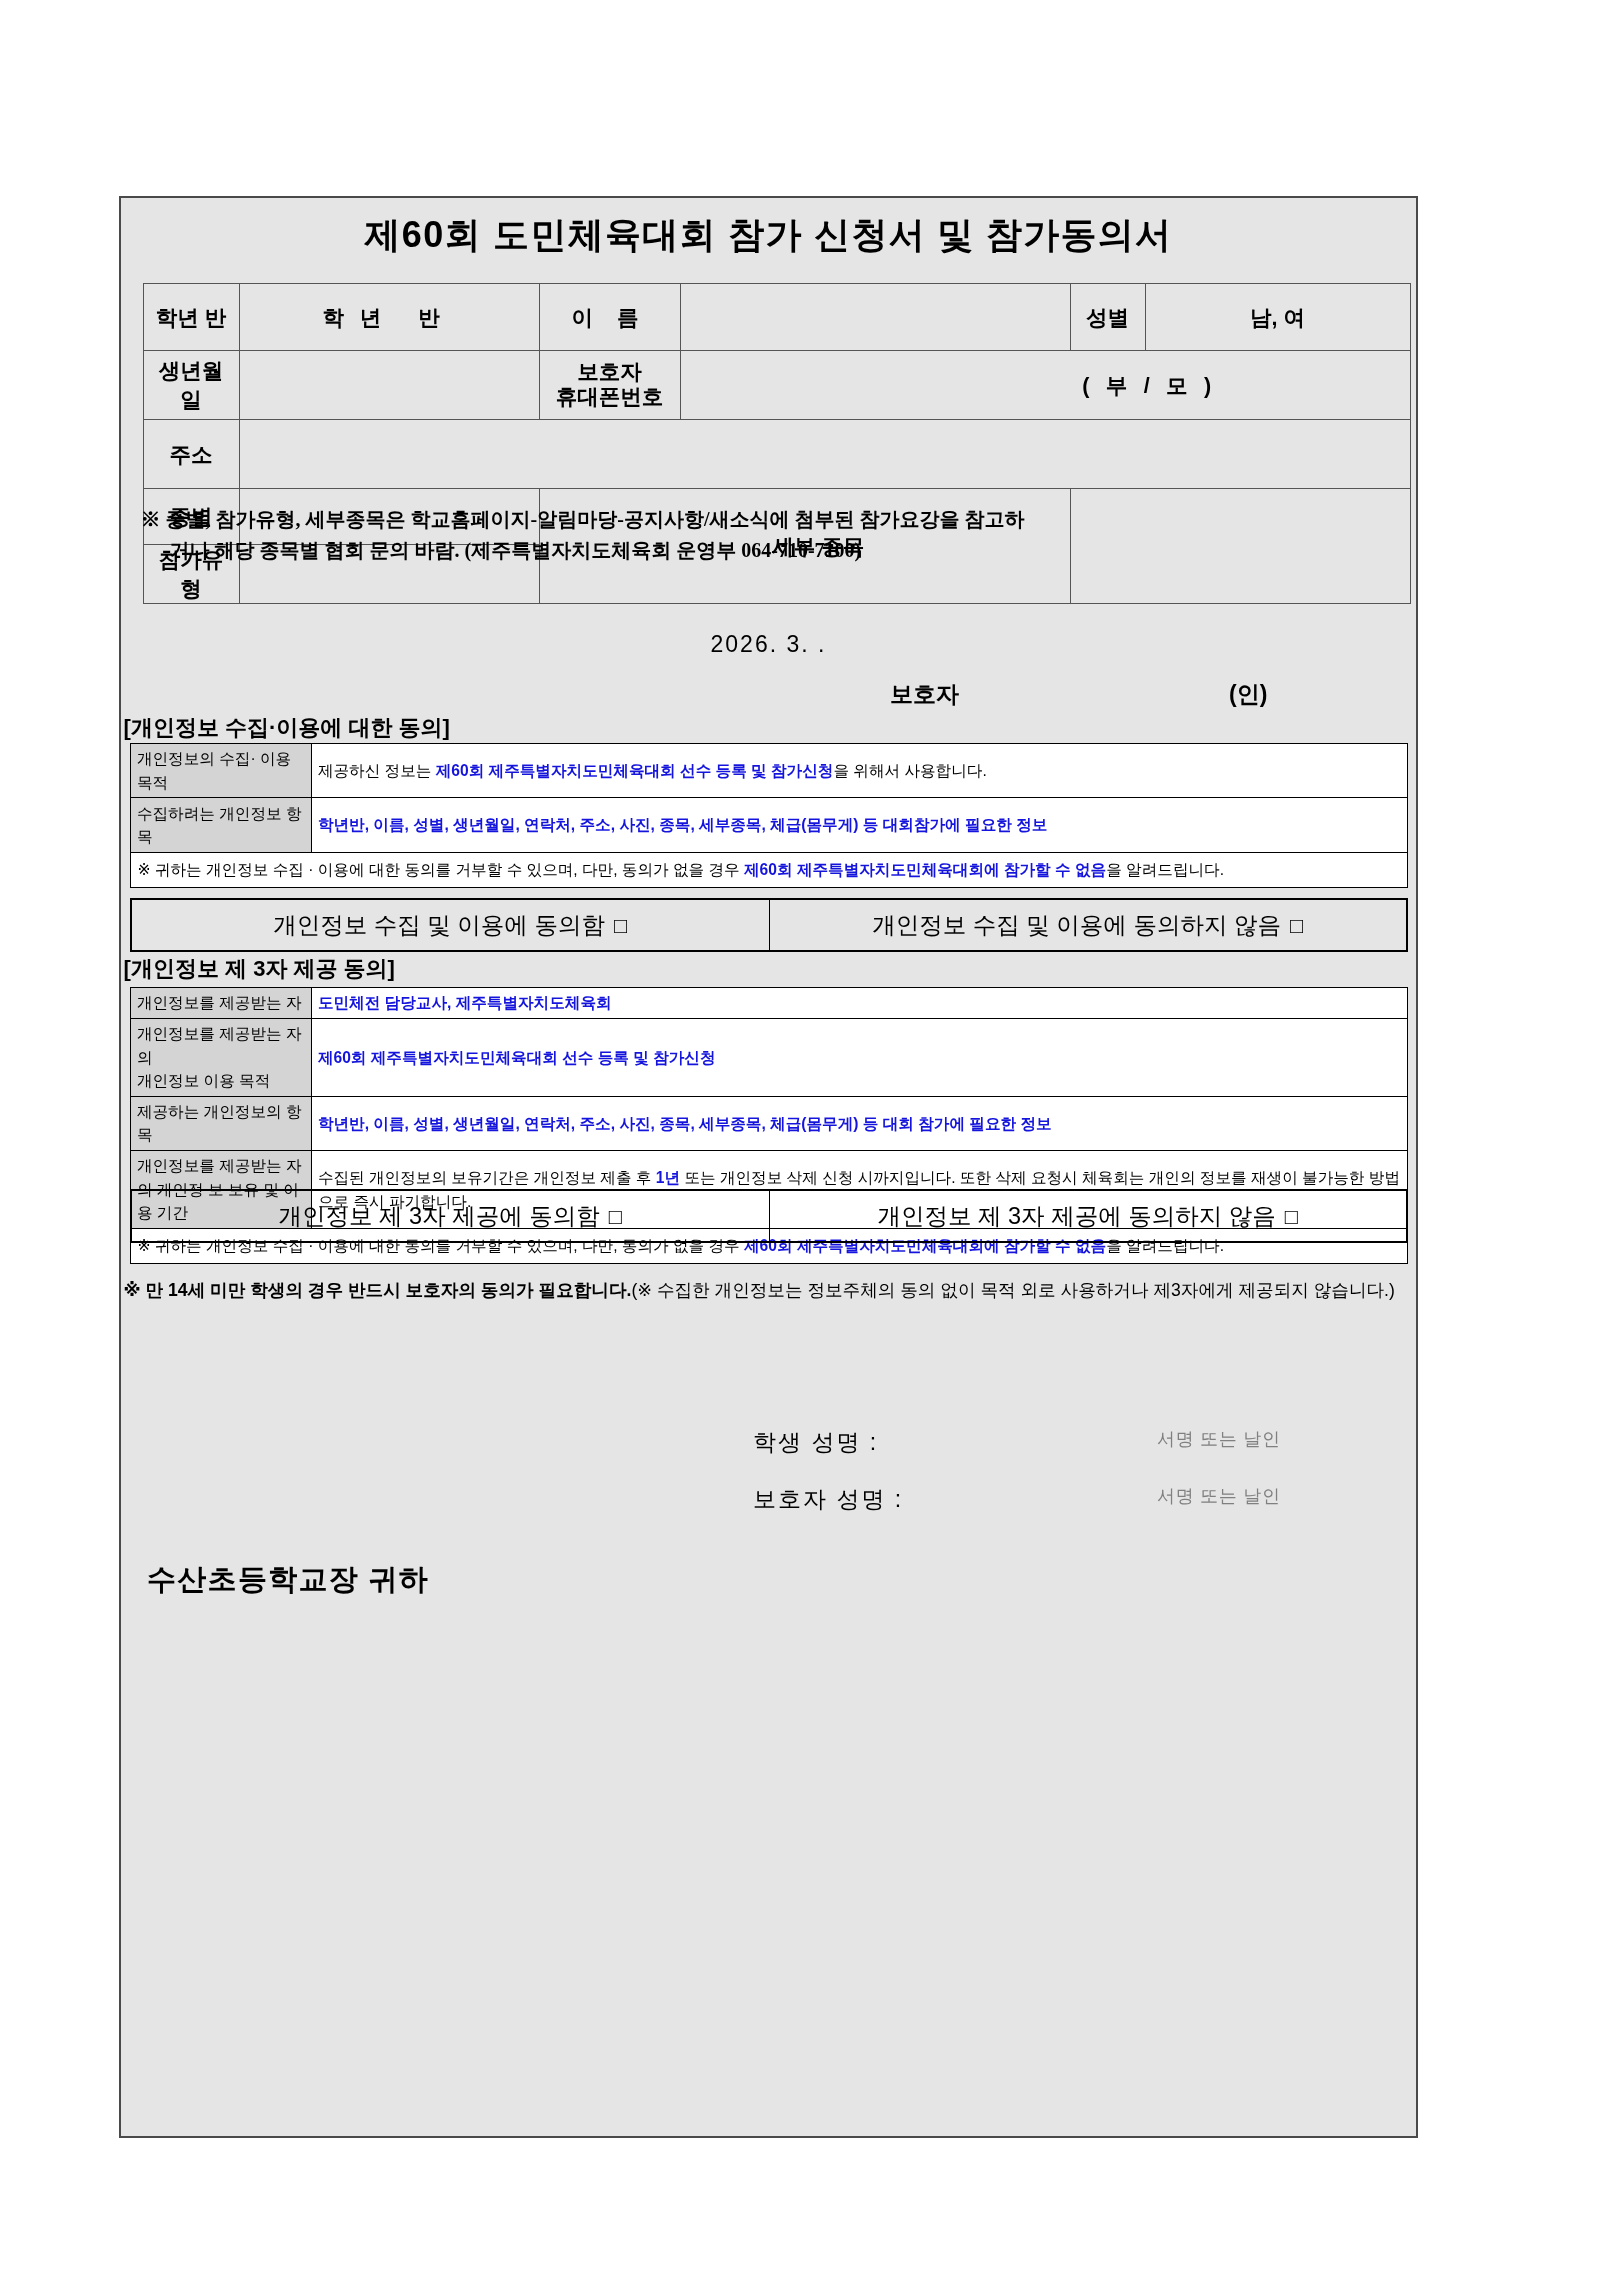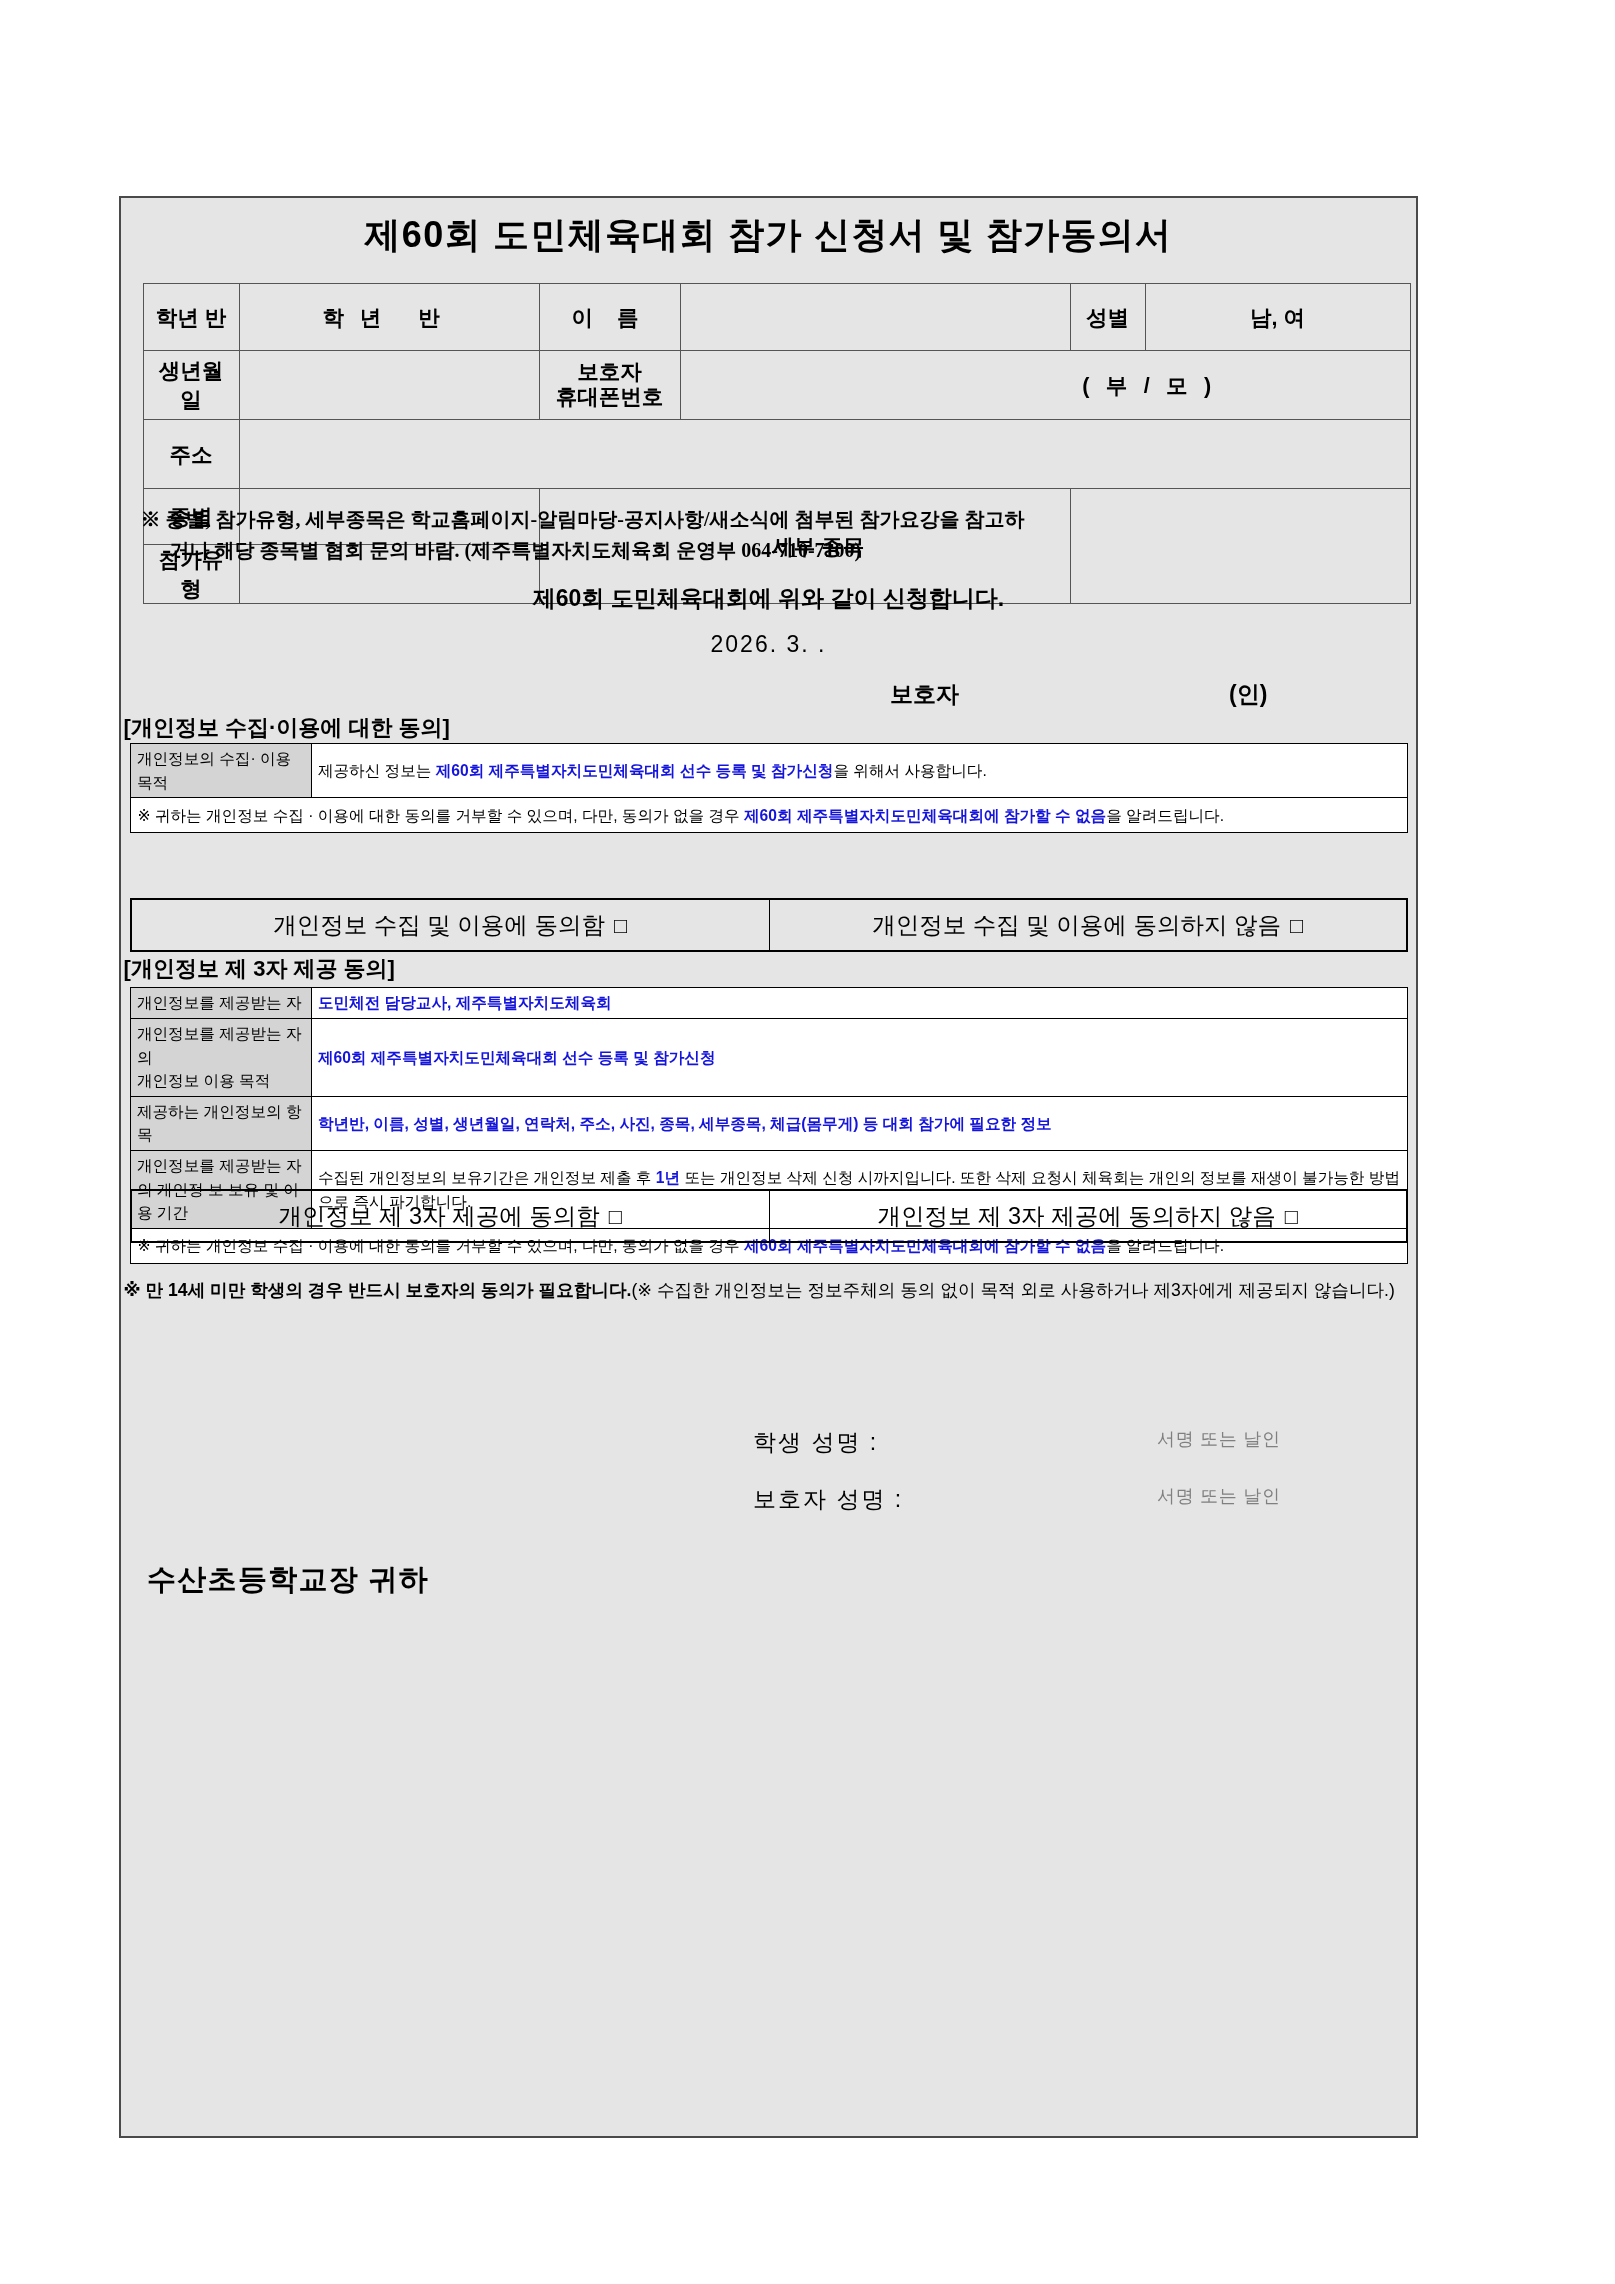--- a/index.html
+++ b/index.html
@@ -222,21 +222,20 @@
       <td class="blank"></td>
     </tr>
   </tbody>
       </table>
 
   <div class="note1">
     <span>※ 종별, 참가유형, 세부종목은  학교홈페이지-알림마당-공지사항/새소식에  첨부된  참가요강을  참고하</span>
     <span class="ln2">거나 해당 종목별 협회 문의 바람. (제주특별자치도체육회 운영부 064-710-7100)</span>
   </div>
 
-  <div class="apply-line">제60회 도민체육대회에 위와 같이 신청합니다.</div>
   <div class="date-line">2026.     3.         .</div>
   <div class="guardian-line">
     <span class="g-name">보호자</span>
     <span class="g-seal">(인)</span>
   </div>
 
   <div class="sec-head" style="top:515px">[개인정보 수집·이용에 대한 동의]</div>
 
   <table class="ctab" style="top:545px">
     <colgroup>
@@ -244,20 +243,24 @@
           <col>
         </colgroup>
     <tbody>
           <tr>
       <td class="lab">개인정보의 수집· 이용목적</td>
       <td class="val">
         <span>제공하신 정보는 </span><span class="blue">제60회 제주특별자치도민체육대회 선수 등록 및 참가신청</span><span>을 위해서 사용합니다.</span>
       </td>
     </tr>
     <tr>
+      <td class="lab">수집하려는 개인정보 항목</td>
+      <td class="val blue-all">학년반, 이름, 성별, 생년월일, 연락처, 주소, 사진, 종목, 세부종목, 체급(몸무게) 등 대회참가에 필요한 정보</td>
+    </tr>
+    <tr>
       <td class="val starrow" colspan="2" style="padding:5.2px 6.5px">
         <span>※ 귀하는 개인정보 수집 · 이용에 대한 동의를 거부할 수 있으며, 다만, 동의가 없을 경우 </span><span class="blue">제60회 제주특별자치도민체육대회에 참가할 수 없음</span><span>을 알려드립니다.</span>
       </td>
     </tr>
   </tbody>
       </table>
 
   <table class="choicebox" style="top:700px">
     <colgroup>
           <col style="width:50%">

